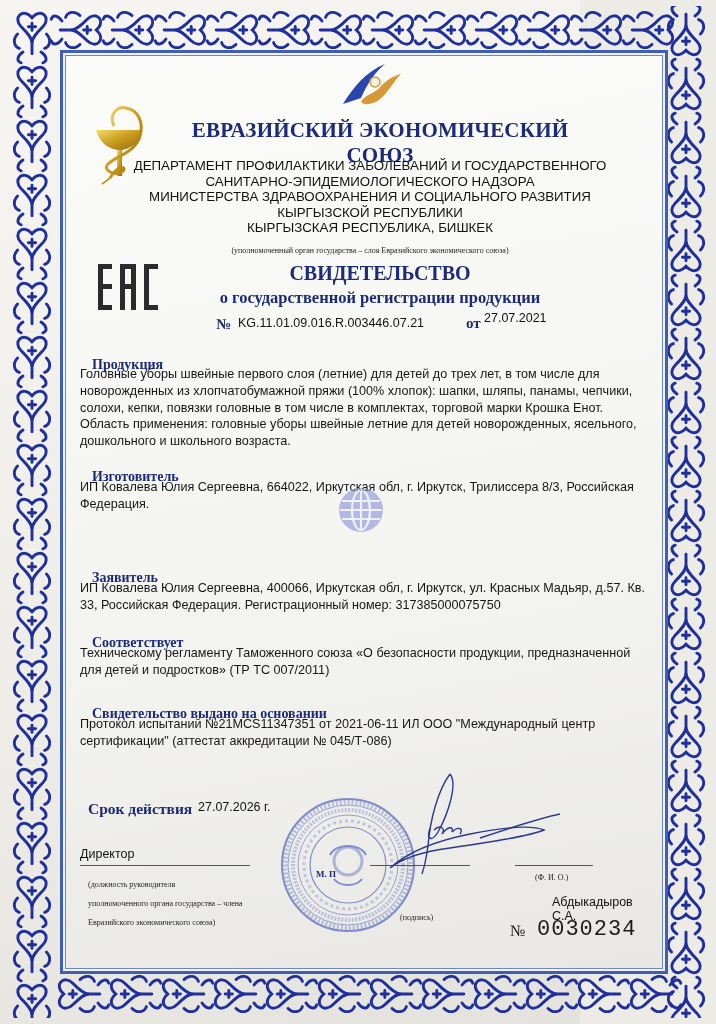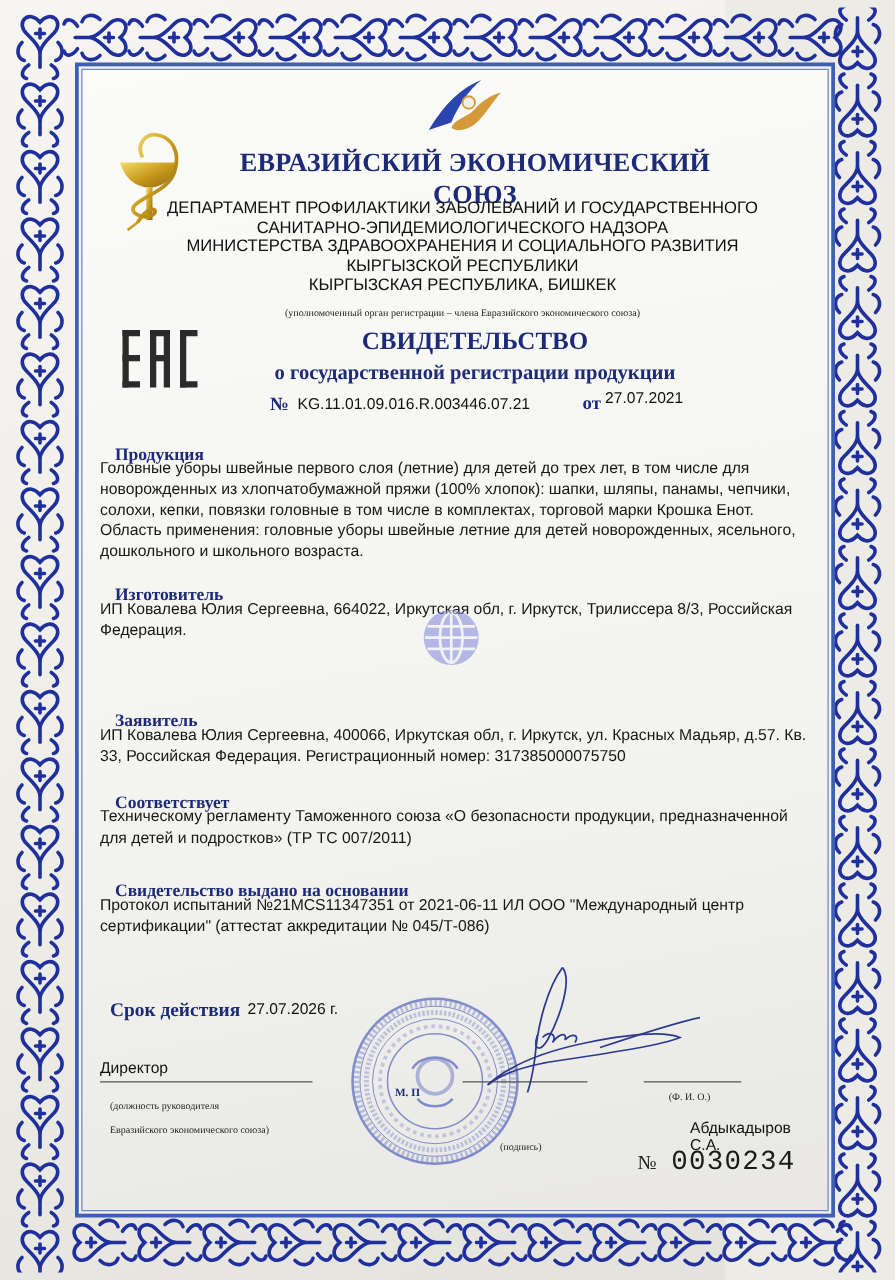--- a/index.html
+++ b/index.html
@@ -502,21 +502,21 @@
   <div class="abs union-title">ЕВРАЗИЙСКИЙ ЭКОНОМИЧЕСКИЙ СОЮЗ</div>
 
   <div class="abs dept">
     <div>ДЕПАРТАМЕНТ ПРОФИЛАКТИКИ ЗАБОЛЕВАНИЙ И ГОСУДАРСТВЕННОГО</div>
     <div>САНИТАРНО-ЭПИДЕМИОЛОГИЧЕСКОГО НАДЗОРА</div>
     <div>МИНИСТЕРСТВА ЗДРАВООХРАНЕНИЯ И СОЦИАЛЬНОГО РАЗВИТИЯ</div>
     <div>КЫРГЫЗСКОЙ РЕСПУБЛИКИ</div>
     <div>КЫРГЫЗСКАЯ РЕСПУБЛИКА, БИШКЕК</div>
   </div>
 
-  <div class="abs authority-note">(уполномоченный орган регистрации – члена Евразийского экономического союза)</div>
+  <div class="abs authority-note">(уполномоченный орган государства – слоя Евразийского экономического союза)</div>
 
   <svg class="abs eac-logo" viewBox="0 0 64 54">
     <g fill="#2b2b2e">
       <rect x="2" y="4" width="5" height="46"></rect>
         <rect x="2" y="4" width="14" height="5"></rect>
         <rect x="2" y="24" width="14" height="5"></rect>
         <rect x="2" y="45" width="14" height="5"></rect>
       <rect x="24" y="4" width="5" height="46"></rect>
         <rect x="35" y="4" width="5" height="46"></rect>
         <rect x="24" y="4" width="16" height="5"></rect>
@@ -560,20 +560,21 @@
   <div class="abs sec-h" style="left:92px;top:706px;">Свидетельство выдано на основании</div>
   <div class="abs sec-t" style="left:80px;top:716px;">Протокол испытаний №21MCS11347351 от 2021-06-11 ИЛ ООО "Международный центр сертификации" (аттестат аккредитации № 045/Т-086)</div>
 
   <div class="abs valid-label">Срок действия</div>
   <div class="abs valid-value">27.07.2026 г.</div>
 
   <div class="abs director">Директор</div>
   <div class="line" style="left:80px;top:865px;width:170px;"></div>
   <div class="abs small" style="left:88px;top:875px;line-height:19px;">
     <div>(должность руководителя</div>
+    <div>уполномоченного органа государства – члена</div>
     <div>Евразийского экономического союза)</div>
   </div>
 
   <svg class="abs stamp" viewBox="0 0 140 140">
     <g fill="none" stroke="#5c6cc0" opacity="0.75">
       <circle cx="70" cy="70" r="66" stroke-width="2"></circle>
       <circle cx="70" cy="70" r="60" stroke-width="0.8"></circle>
       <circle cx="70" cy="70" r="50" stroke-width="0.8"></circle>
       <circle cx="70" cy="70" r="38" stroke-width="1.2"></circle>
       <circle cx="70" cy="70" r="63" stroke-width="5" stroke-dasharray="2 2" opacity="0.5"></circle>

